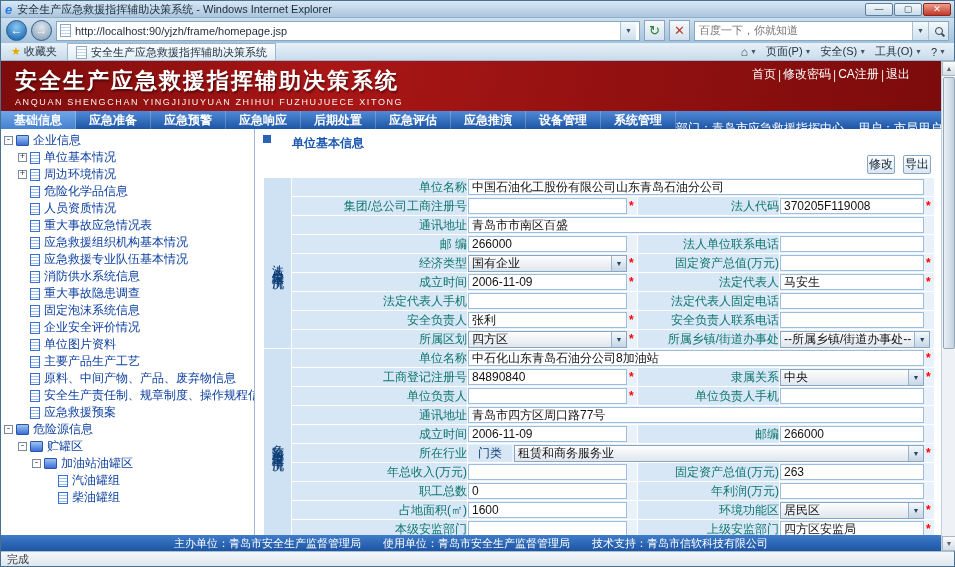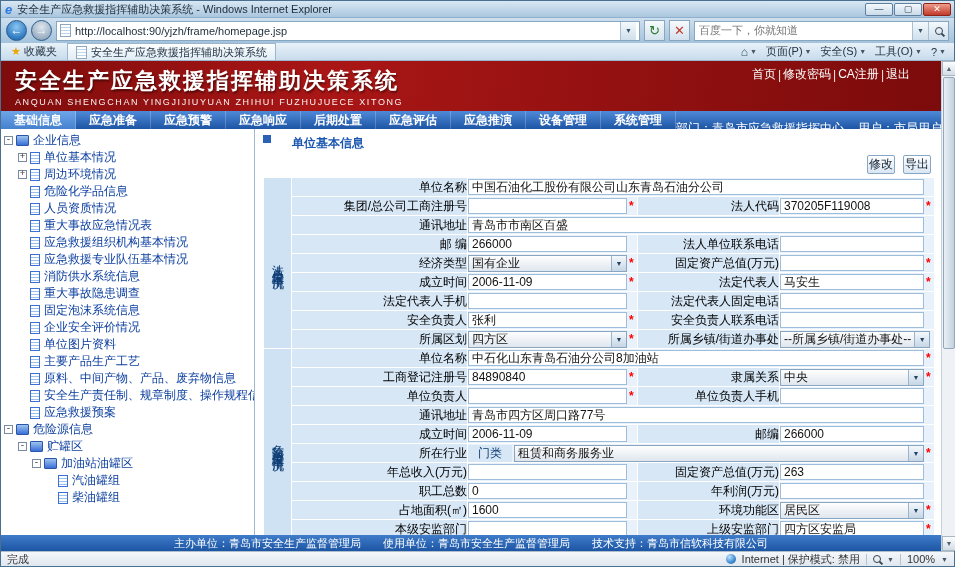--- a/index.html
+++ b/index.html
@@ -74,21 +74,21 @@
 
   .main { flex: 1; padding: 6px 6px 0 8px; overflow: hidden; }
   .sec-head { display: flex; align-items: flex-start; gap: 21px; height: 16px; }
   .sec-bullet { width: 8px; height: 8px; background: #2a62b8; flex: none; }
   .sec-title { color: #1a56b0; font-weight: bold; }
   .btn-row { display: flex; justify-content: flex-end; gap: 8px; height: 26px; align-items: center; padding-right: 4px; }
   .btn { height: 19px; padding: 0 1px; border: 1px solid #86a7c6; border-radius: 2px; background: linear-gradient(#ffffff,#d9e6f2); color: #123; cursor: pointer; line-height: 17px; font-size: 12px; }
 
   table.form { width: 100%; border-collapse: collapse; table-layout: fixed; }
   table.form td { border: 1px solid #fff; height: 19px; padding: 0; overflow: hidden; }
-  td.lbl { background: #d7e7f6; color: #000000; text-align: right; padding-right: 4px; white-space: nowrap; }
+  td.lbl { background: #d7e7f6; color: #0f766e; text-align: right; padding-right: 4px; white-space: nowrap; }
   td.val { background: #e9f2fb; padding: 1px 2px; }
   td.vlabel { background: #cfe2f4; color: #0c3c74; text-align: center; vertical-align: middle; }
   .vtext { writing-mode: vertical-rl; letter-spacing: 2px; margin: 0 auto; }
   .val-flex { display: flex; align-items: center; gap: 2px; height: 17px; }
   .textbox { flex: 1; height: 16px; background: #fff; border: 1px solid #9ebcdc; line-height: 14px; padding: 0 3px; color: #111; overflow: hidden; white-space: nowrap; cursor: text; }
   .selectbox { flex: 1; height: 17px; border: 1px solid #8aa5c0; background: linear-gradient(#fefefe,#dfe6ee); display: flex; align-items: center; cursor: pointer; }
   .sel-text { flex: 1; padding: 0 3px; white-space: nowrap; overflow: hidden; color: #111; }
   .sel-arrow { width: 15px; height: 15px; background: linear-gradient(#f4f8fb,#c6d6e6); border-left: 1px solid #9ab4cc; font-size: 7px; text-align: center; line-height: 15px; color: #246; flex: none; }
   .req { color: #f00; width: 8px; font-weight: bold; flex: none; }
   .req-empty { width: 8px; flex: none; }
@@ -676,25 +676,15 @@
 
     <div class="scrollbar">
       <div class="sb-btn sb-up">▲</div>
       <div class="sb-thumb"></div>
       <div class="sb-btn sb-down">▼</div>
     </div>
   </div>
 
   <div class="statusbar">
     <span>完成</span>
-    <div class="status-right">
-      <span class="globe-icon"></span>
-      <span>Internet | 保护模式: 禁用</span>
-      <span class="zoom-sep"></span>
-      <span class="mag-icon"></span>
-      <span class="dd-arrow">▼</span>
-      <span class="zoom-sep"></span>
-      <span>100%</span>
-      <span class="dd-arrow">▼</span>
-    </div>
   </div>
 
 </div>
 
 </body></html>

